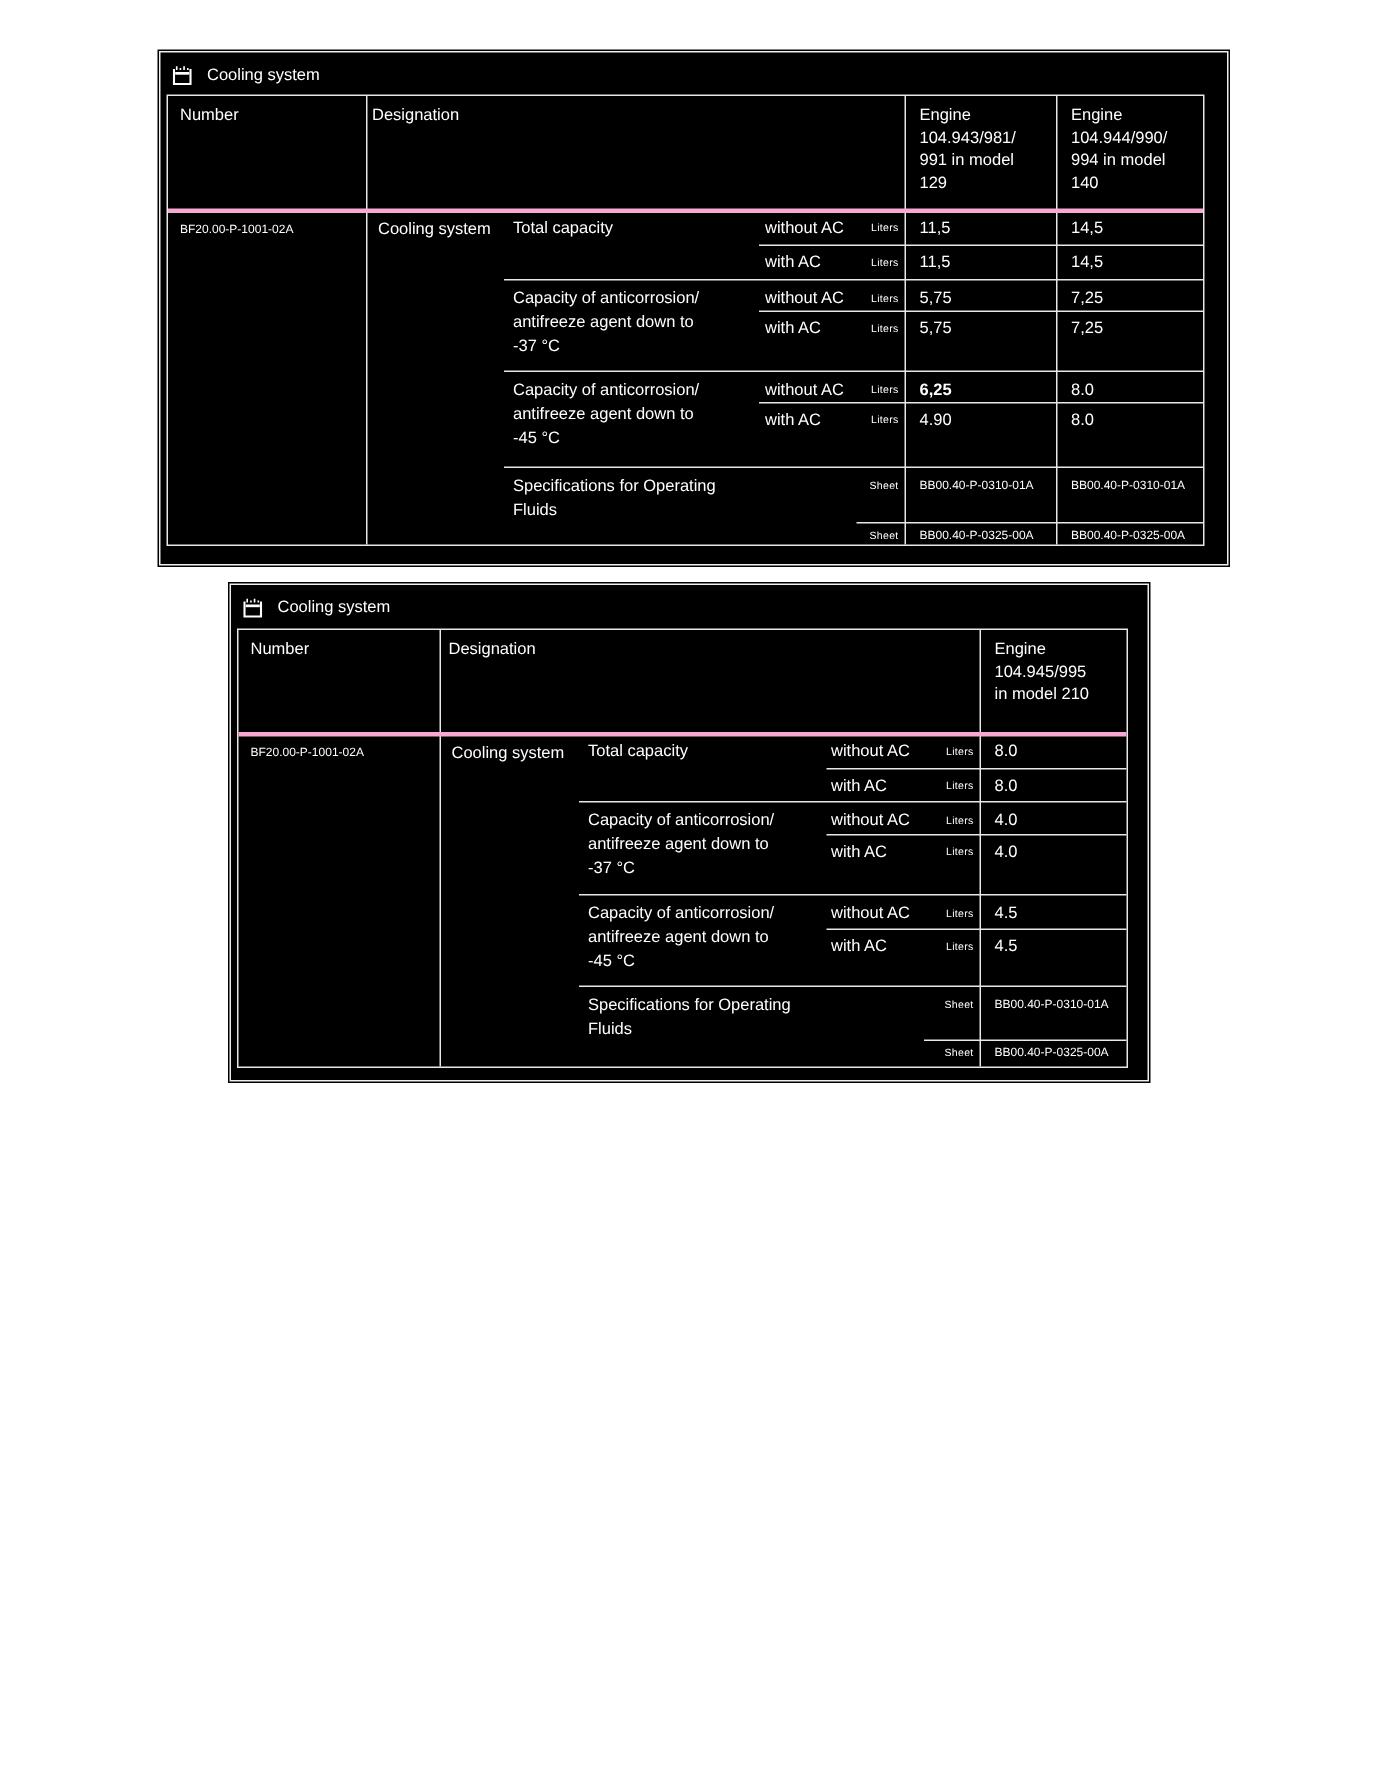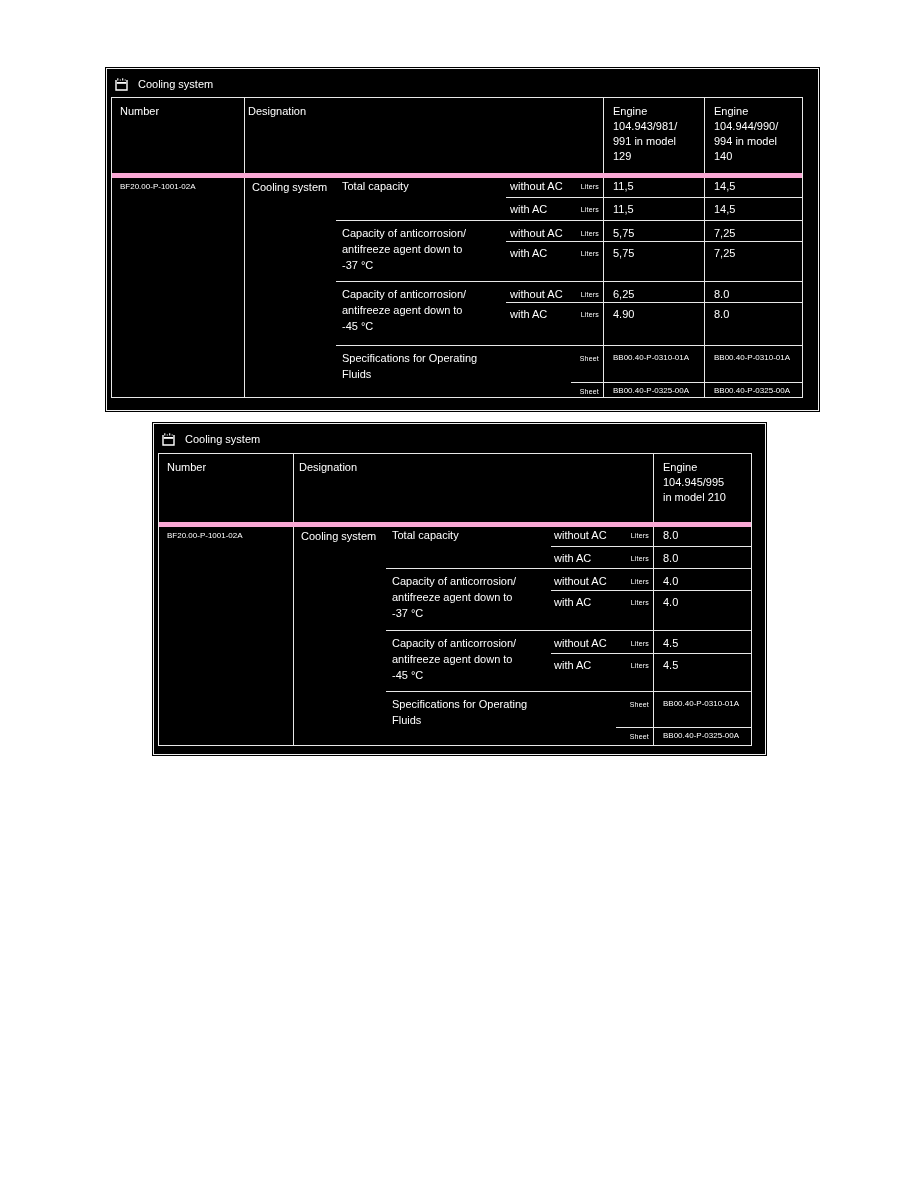--- a/index.html
+++ b/index.html
@@ -8,40 +8,39 @@
     width:918px;height:1188px;
     background:#ffffff;
     font-family:"Liberation Sans", sans-serif;
     overflow:hidden;
   }
   .panel{
     position:absolute;
     background:#000000;
     color:#ffffff;
     box-sizing:border-box;
-    margin-top:34px;
   }
   .panel-border{
     position:absolute;inset:1px;
     border:1px solid #efefef;
     pointer-events:none;
   }
   .titlebar{
     position:absolute;left:9px;top:8px;height:18px;
     display:flex;align-items:center;gap:9px;
     font-size:11px;
   }
   .tbl{
     position:absolute;
     border:1px solid #e8e8e8;
     box-sizing:border-box;
   }
   .hdr{
     position:absolute;left:0;right:0;top:0;
-    border-bottom:5px solid #f9a8d4;
+    border-bottom:3px solid #f9a8d4;
   }
   .bdy{position:absolute;left:0;right:0;bottom:0;}
   .vline{
     position:absolute;top:0;bottom:0;width:1px;
     background:#e8e8e8;
   }
   .cell{
     position:absolute;
     font-size:11px;line-height:16px;
     white-space:pre-line;
@@ -130,21 +129,21 @@
           <div class="cell" style="left:277px;top:24px;">5,75</div>
           <div class="cell" style="left:378px;top:24px;">7,25</div>
         </div>
 
         <div class="grp grp-sep" style="height:64px;">
           <div class="cell" style="left:6px;top:4px;">Capacity of anticorrosion/
 antifreeze agent down to
 -45 °C</div>
           <div class="cell" style="left:174px;top:4px;">without AC</div>
           <div class="unit" style="left:210px;top:8px;width:53px;">Liters</div>
-          <div class="cell" style="left:277px;top:4px;">6,25</div>
+          <div class="cell" style="left:277px;top:4px;font-weight:bold;">6,25</div>
           <div class="cell" style="left:378px;top:4px;">8.0</div>
           <div class="rsep" style="left:170px;top:20px;"></div>
           <div class="cell" style="left:174px;top:24px;">with AC</div>
           <div class="unit" style="left:210px;top:28px;width:53px;">Liters</div>
           <div class="cell" style="left:277px;top:24px;">4.90</div>
           <div class="cell" style="left:378px;top:24px;">8.0</div>
         </div>
 
         <div class="grp grp-sep" style="height:53px;">
           <div class="cell" style="left:6px;top:4px;">Specifications for Operating

